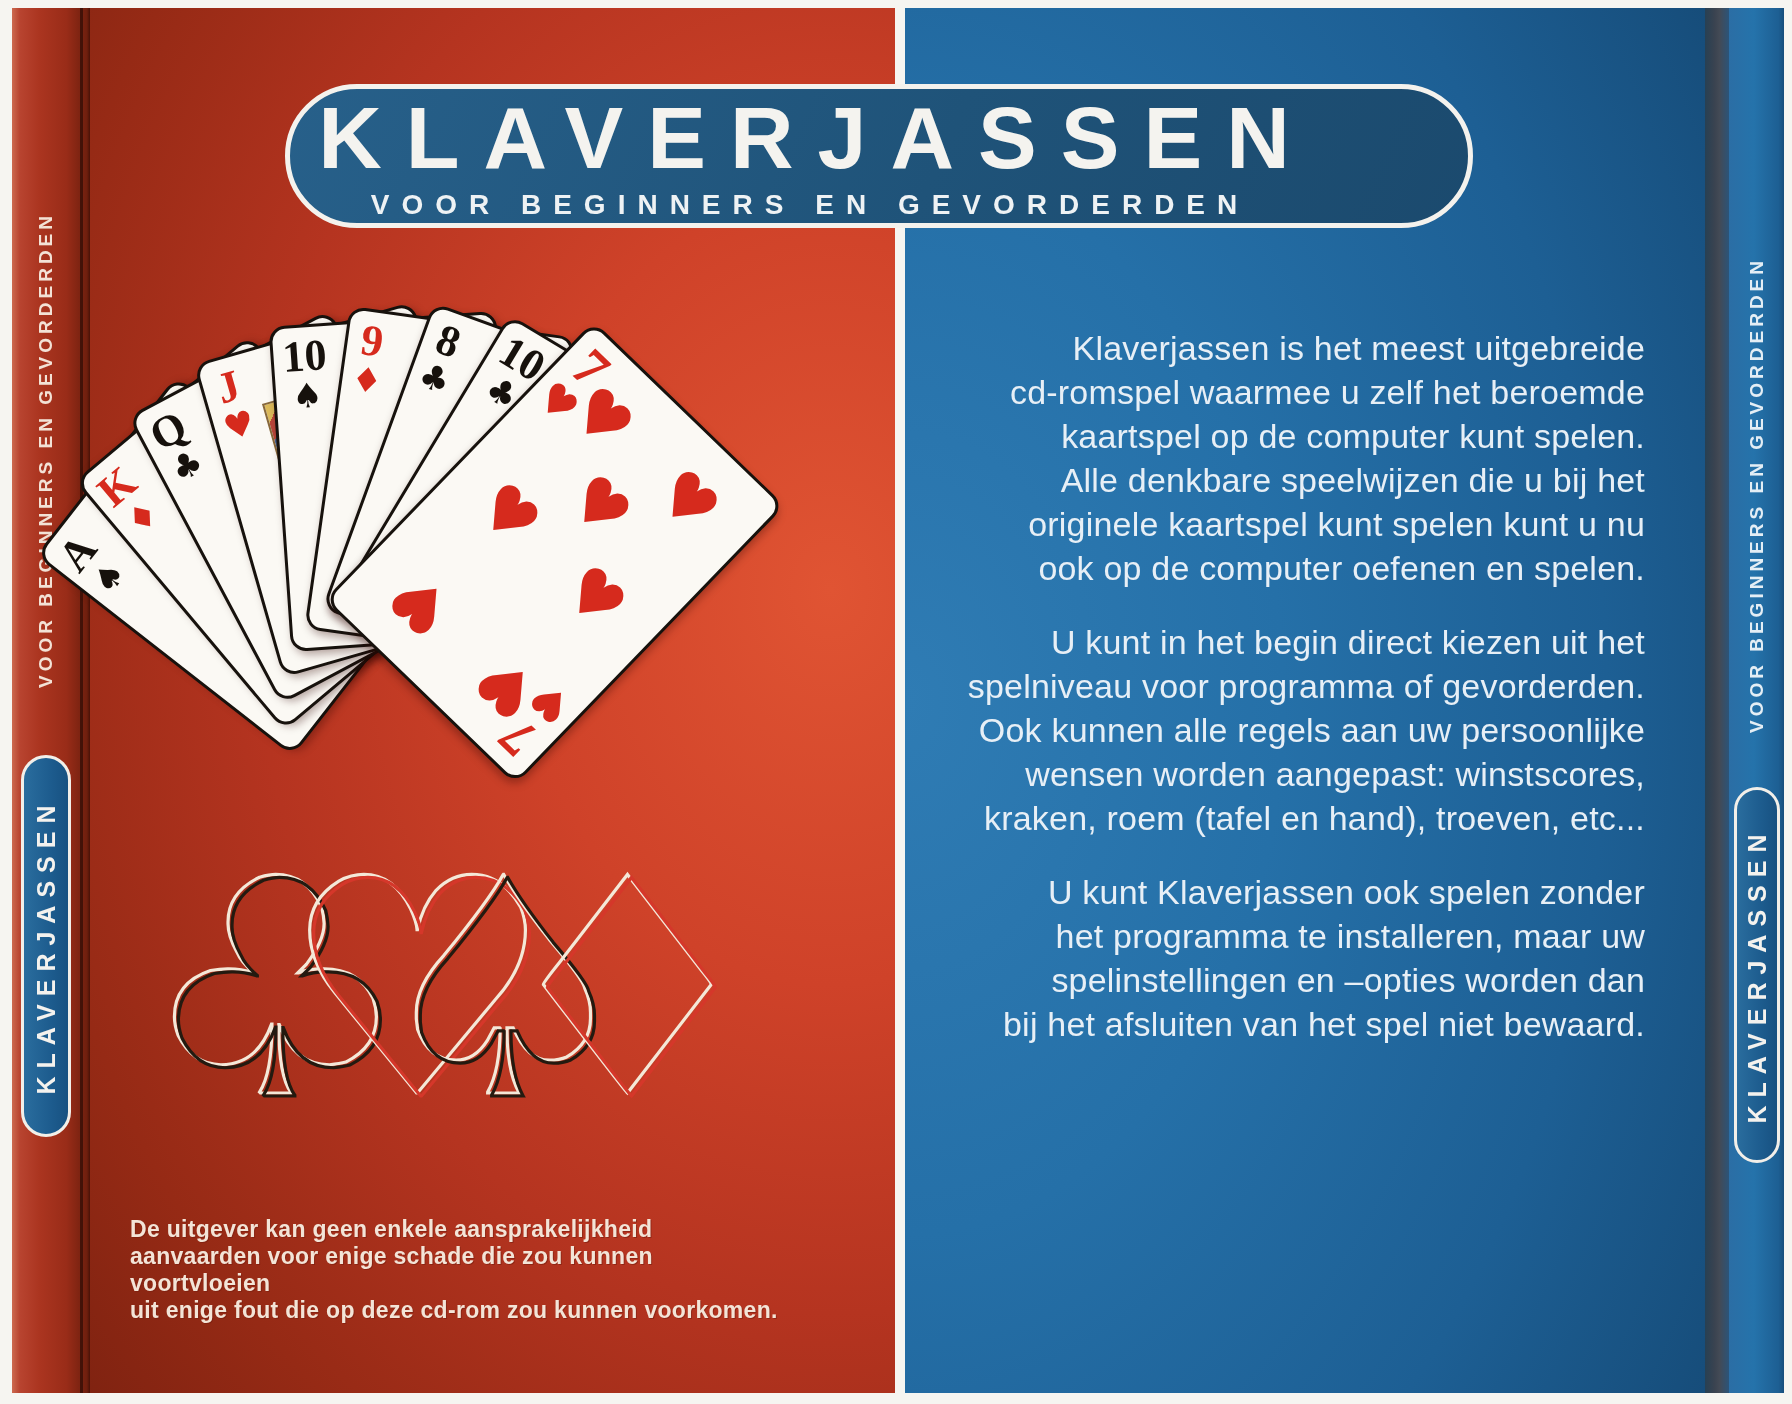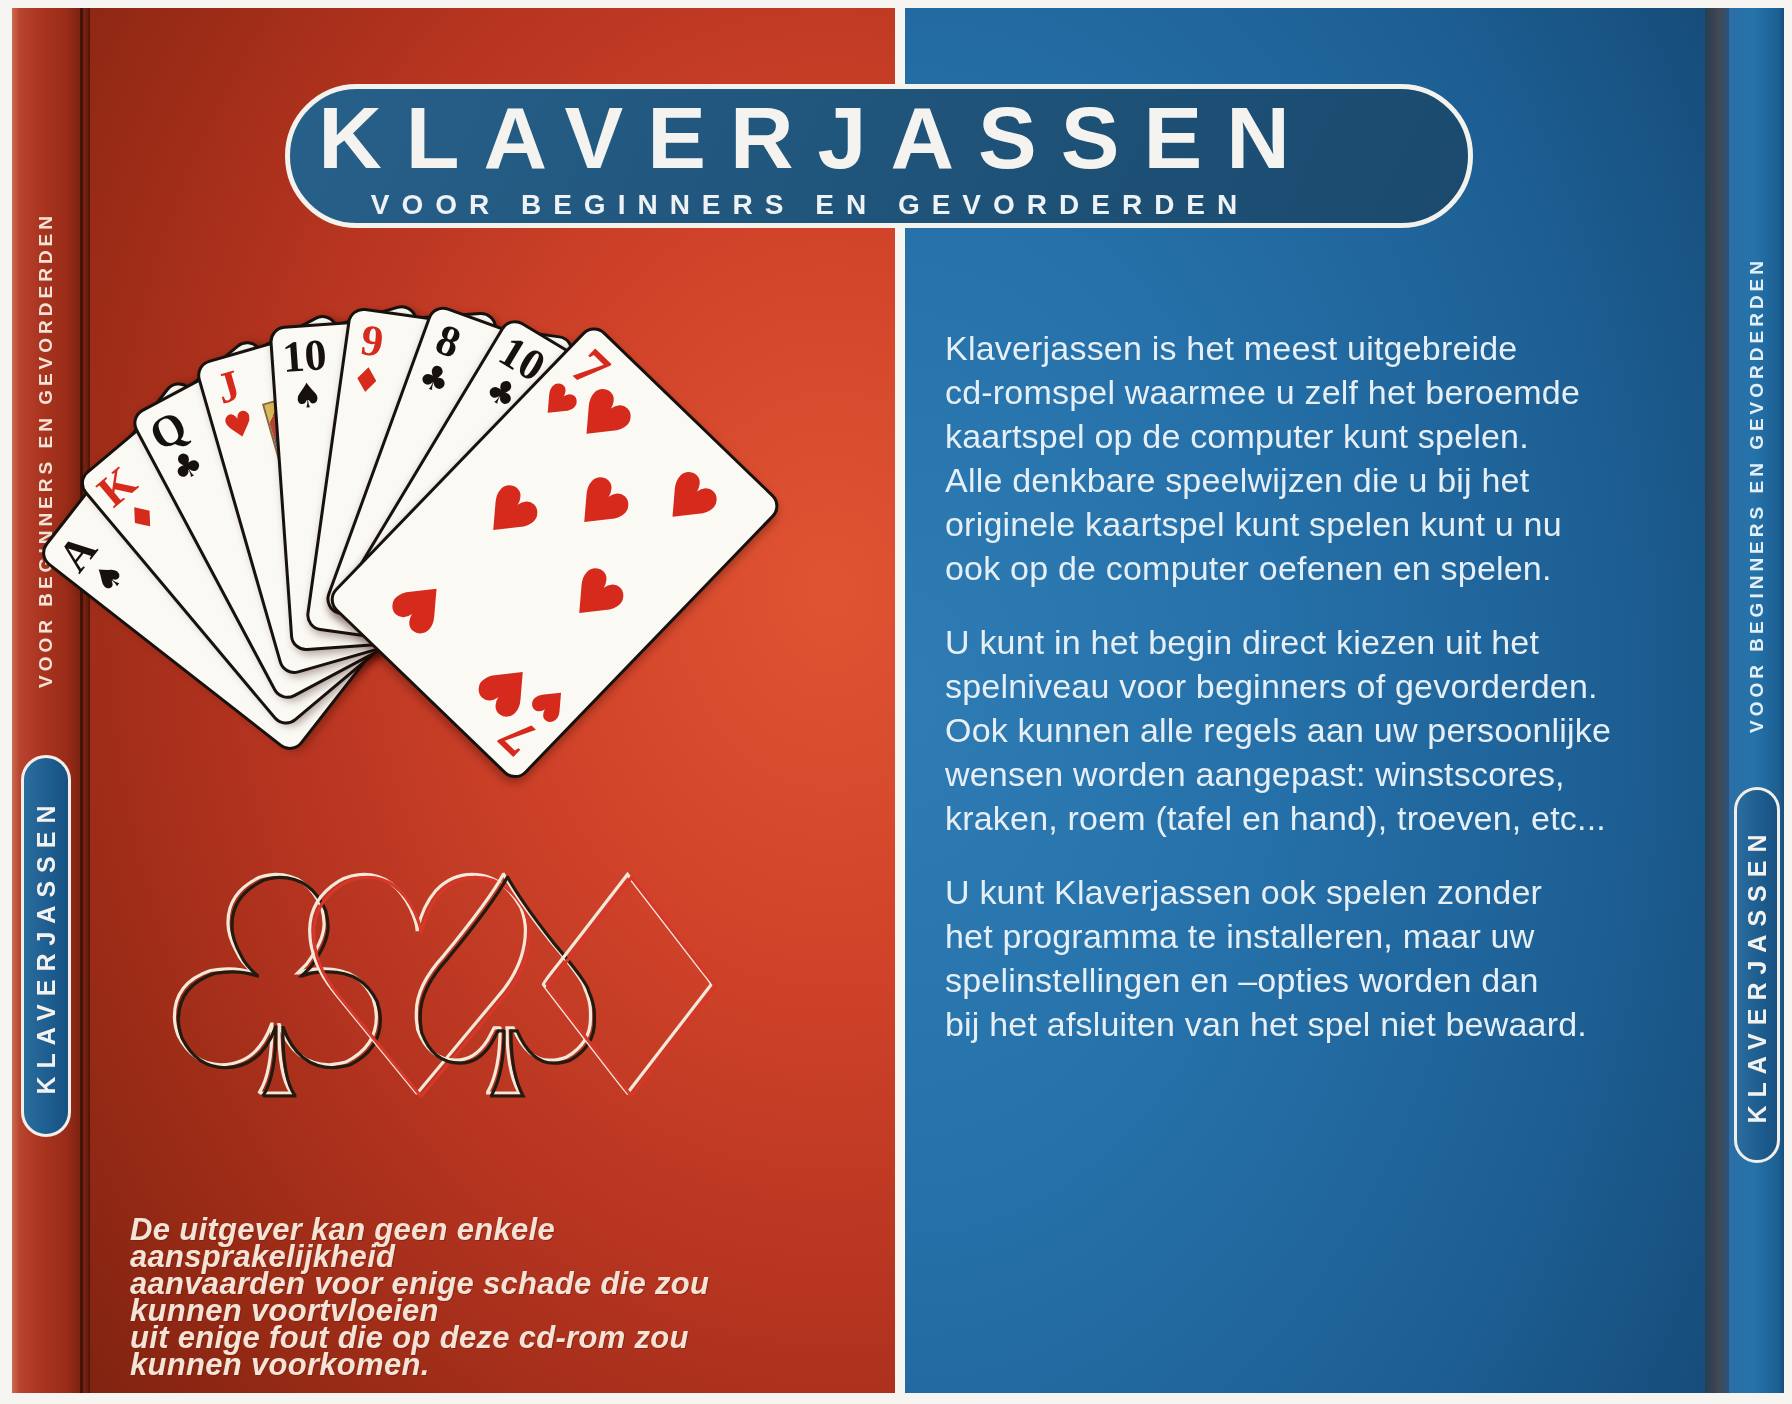--- a/index.html
+++ b/index.html
@@ -68,21 +68,21 @@
     font-size:88px;font-weight:bold;letter-spacing:24px;color:#f4f3ef;
     line-height:1;margin:0 0 9px 24px;
   }
   .banner-subtitle{
     font-size:28px;font-weight:bold;letter-spacing:12px;color:#eef2f4;
     line-height:1;margin-left:12px;
   }
   
   .body-text{
     position:absolute;left:40px;top:318px;width:700px;
-    display:flex;flex-direction:column;gap:30px;
+    display:flex;flex-direction:column;gap:30px;text-align:right;
   }
   .body-text p{
     margin:0;font-size:34px;line-height:44px;color:#e7eff6;
     white-space:pre-line;letter-spacing:0.2px;
   }
   
   .fan{position:absolute;left:0;top:0;width:100%;height:780px;}
   .card{
     position:absolute;left:205px;top:310px;width:228px;height:326px;
     background:#fbf9f4;border:3px solid #17120d;border-radius:16px;
@@ -107,22 +107,22 @@
     background:repeating-linear-gradient(130deg,#d9b44a 0 12px,#b23326 12px 24px,#31548e 24px 34px,#e7ddc8 34px 40px);
     opacity:0.9;
   }
   .pip{position:absolute;font-family:"DejaVu Sans",sans-serif;font-size:64px;line-height:1;transform:translate(-50%,-50%);}
   .pip.flip{transform:translate(-50%,-50%) rotate(180deg);}
   
   .suit-outlines{position:absolute;left:55px;top:845px;}
   
   .disclaimer{
     position:absolute;left:40px;top:1208px;width:660px;
-    font-size:31px;line-height:27px;color:#f3e4d7;white-space:pre-line;
-    text-shadow:1px 1px 0 rgba(120,30,15,0.6);letter-spacing:0.3px;font-weight:bold;font-style:italic;
+    font-size:23px;line-height:27px;color:#f3e4d7;white-space:pre-line;
+    text-shadow:1px 1px 0 rgba(120,30,15,0.6);letter-spacing:0.3px;font-weight:bold;
   }
 </style>
 </head>
 <body>
 
 <div class="page">
 
   <div class="spine-left">
     <div class="vwrap spine-toptext" style="left:33px;top:442px;">
       <span>VOOR BEGINNERS EN GEVORDERDEN</span>
@@ -259,21 +259,21 @@
 
   <div class="panel-blue halftone">
     <div class="body-text">
       <p>Klaverjassen is het meest uitgebreide
 cd-romspel waarmee u zelf het beroemde
 kaartspel op de computer kunt spelen.
 Alle denkbare speelwijzen die u bij het
 originele kaartspel kunt spelen kunt u nu
 ook op de computer oefenen en spelen.</p>
       <p>U kunt in het begin direct kiezen uit het
-spelniveau voor beginners of gevorderden.
+spelniveau voor programma of gevorderden.
 Ook kunnen alle regels aan uw persoonlijke
 wensen worden aangepast: winstscores,
 kraken, roem (tafel en hand), troeven, etc...</p>
       <p>U kunt Klaverjassen ook spelen zonder
 het programma te installeren, maar uw
 spelinstellingen en –opties worden dan
 bij het afsluiten van het spel niet bewaard.</p>
     </div>
   </div>
 

